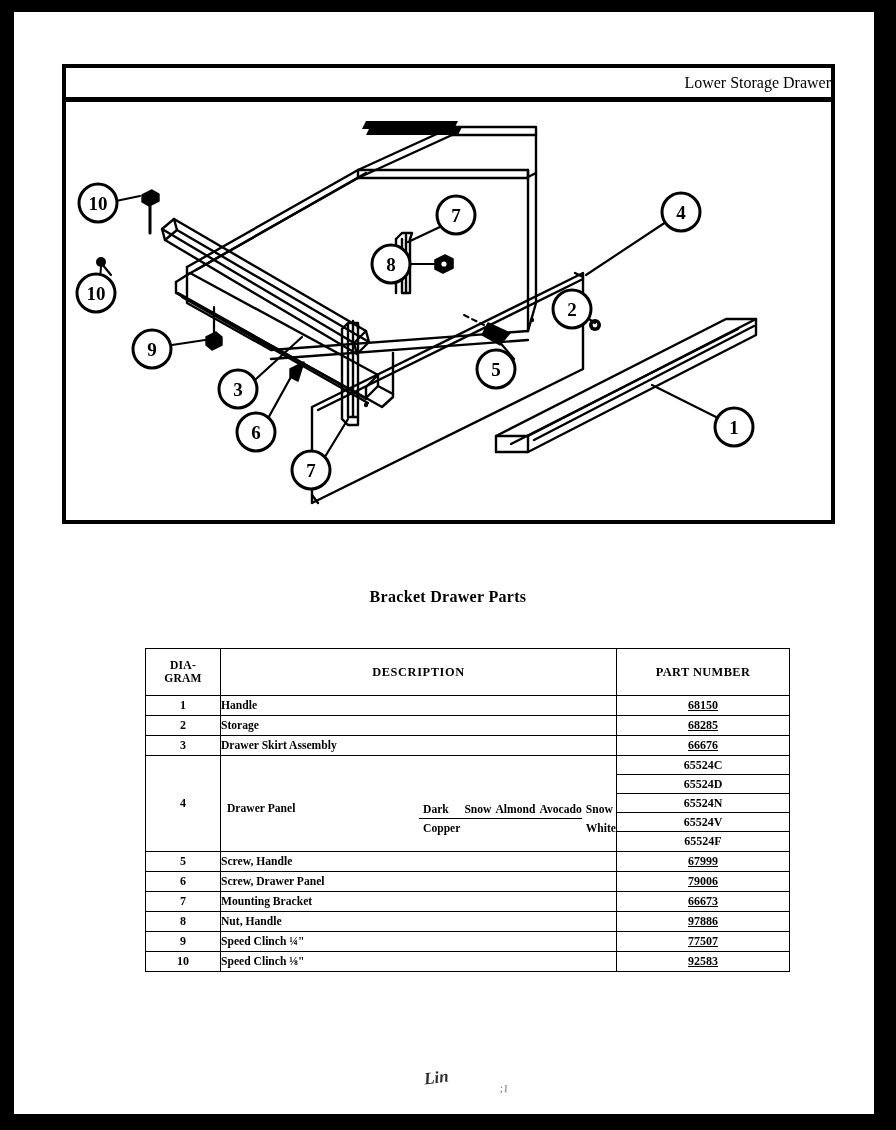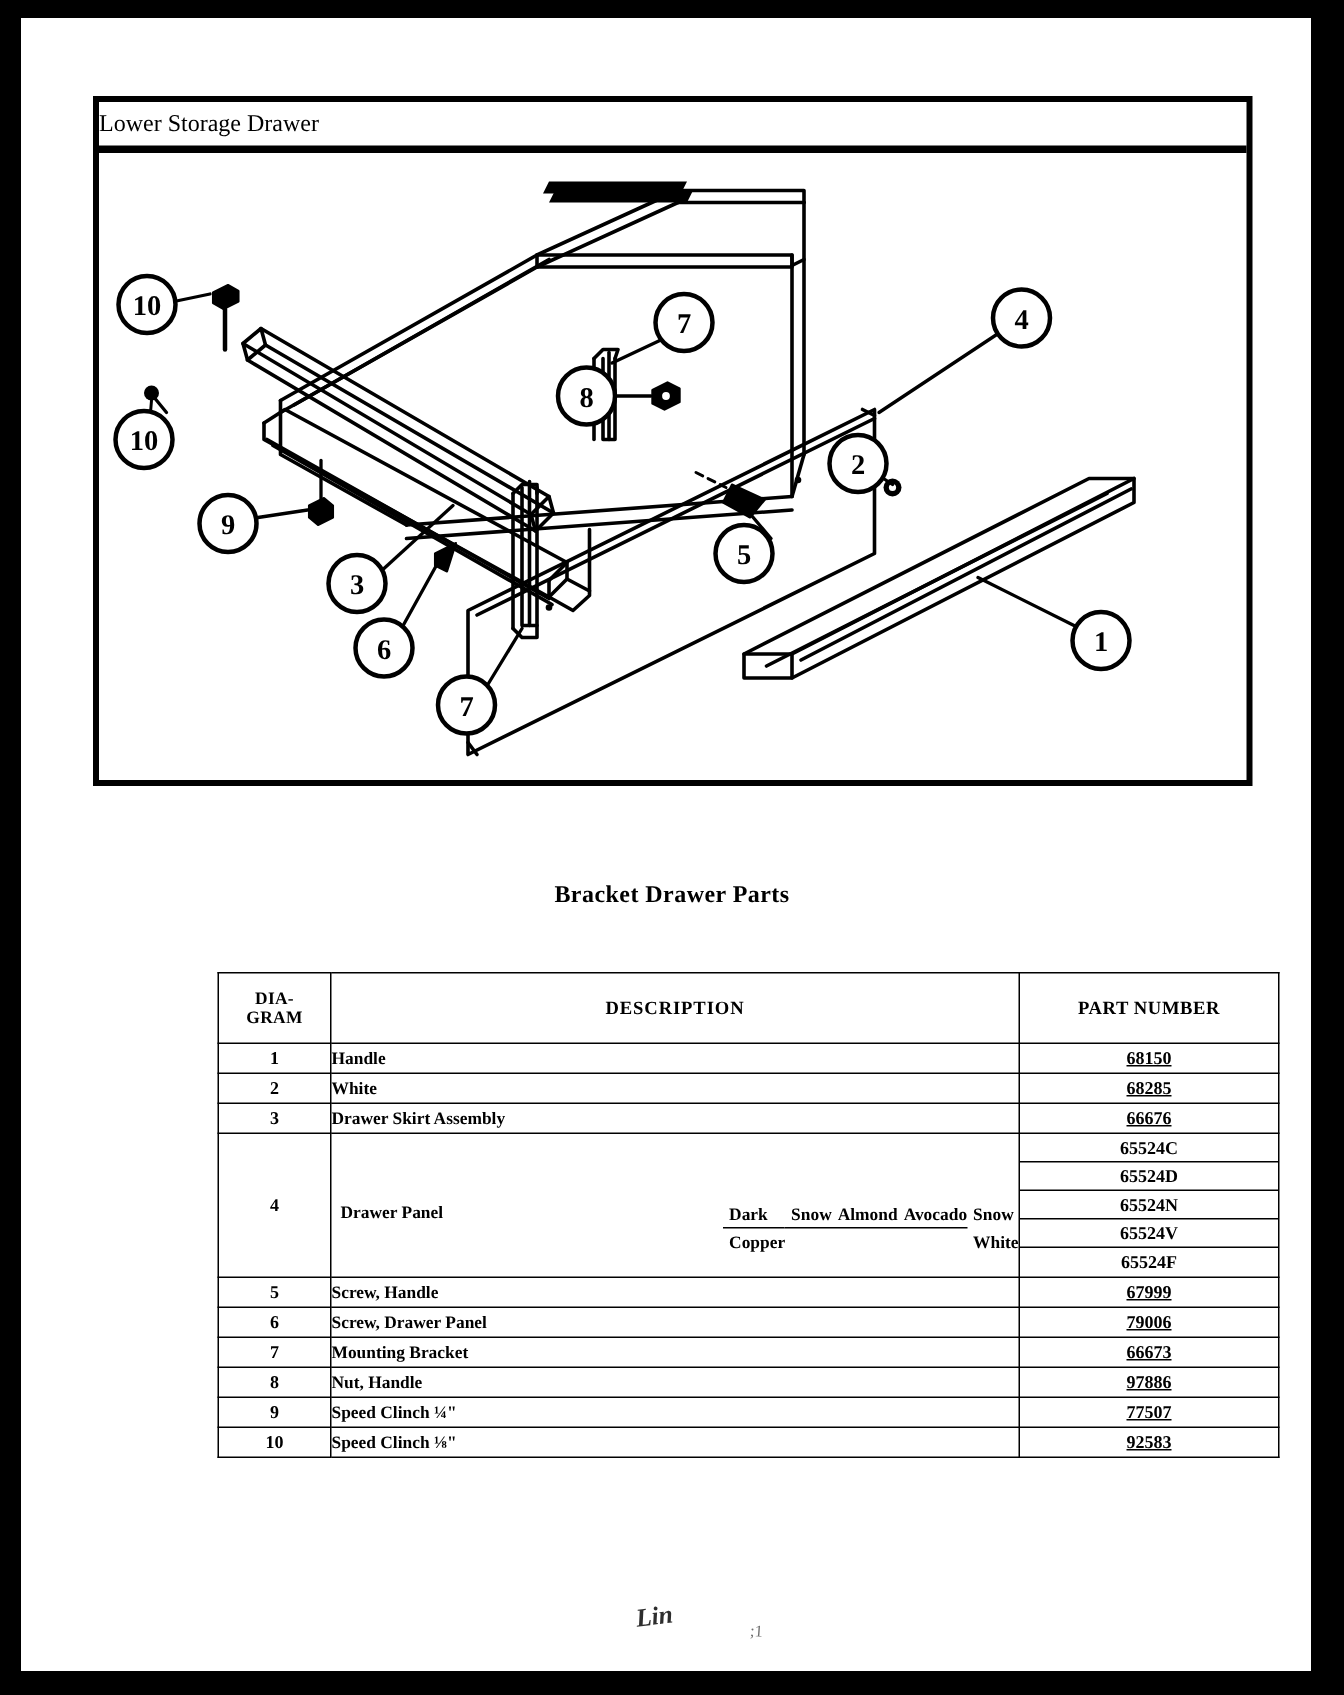--- a/index.html
+++ b/index.html
@@ -48,21 +48,21 @@
   }
   .illus-title-bar {
     position: absolute;
     left: 0; top: 0;
     width: 100%;
     height: 34px;
     box-sizing: border-box;
     border-bottom: 5px solid #000;
     display: flex;
     align-items: center;
-    justify-content: flex-start;
+    justify-content: flex-end;
   }
   .illus-canvas {
     position: absolute;
     left: 0; top: 39px;
     width: 765px;
     height: 413px;
   }
   .illus-canvas svg { display: block; }
 
   
@@ -78,21 +78,21 @@
   }
 
   
   .parts-table-wrap {
     position: absolute;
     left: 145px; top: 648px;
     width: 645px;
   }
   table.parts {
     border-collapse: collapse;
-    width: 708px;
+    width: 645px;
     table-layout: fixed;
     font-family: "Liberation Serif", serif;
     font-size: 11.6px;
     font-weight: bold;
   }
   table.parts th,
   table.parts td {
     border: 1.6px solid #000;
     padding: 0;
     vertical-align: middle;
@@ -385,21 +385,21 @@
     <tbody>
 
       <tr>
         <td class="c-num">1</td>
         <td class="c-desc">Handle</td>
         <td class="c-part">68150</td>
       </tr>
 
       <tr>
         <td class="c-num">2</td>
-        <td class="c-desc">White</td>
+        <td class="c-desc">Storage</td>
         <td class="c-part">68285</td>
       </tr>
 
       <tr>
         <td class="c-num">3</td>
         <td class="c-desc">Drawer Skirt Assembly</td>
         <td class="c-part">66676</td>
       </tr>
 
       <tr>

